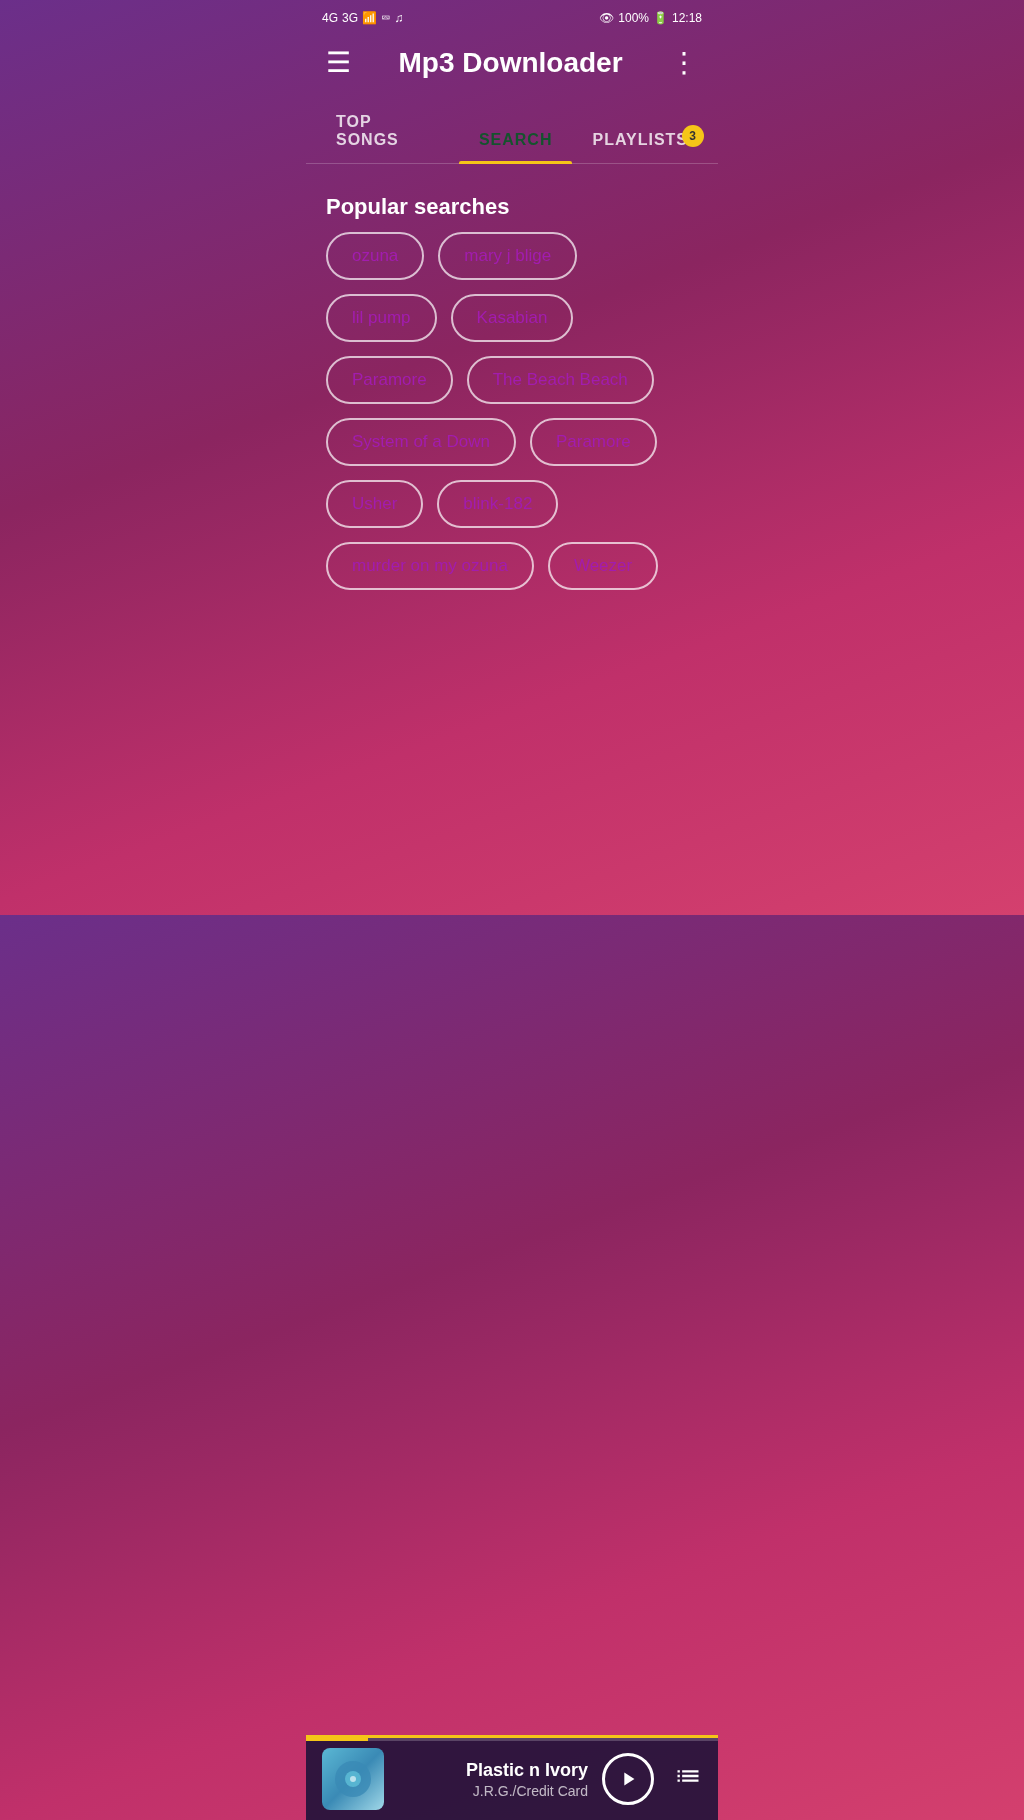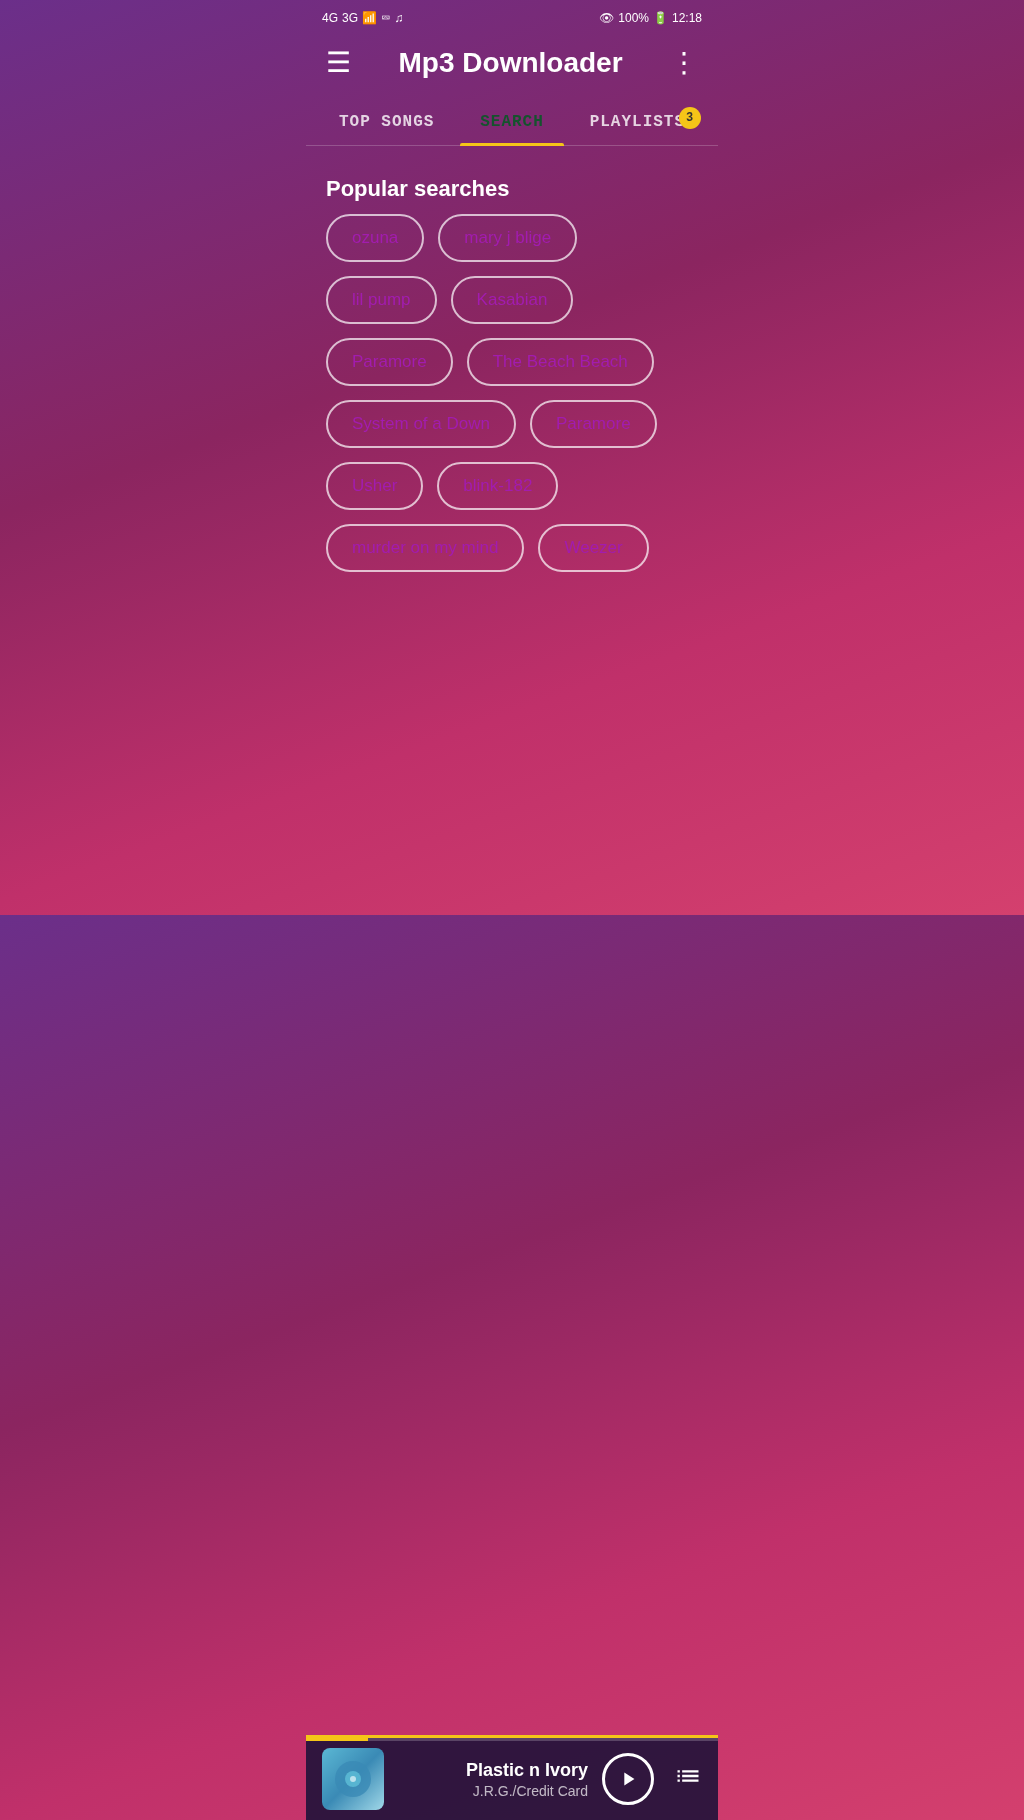--- a/index.html
+++ b/index.html
@@ -69,25 +69,24 @@
     .more-icon {
       font-size: 28px;
       cursor: pointer;
       color: white;
     }
 
     
     .tabs {
       display: flex;
       justify-content: space-around;
-      align-items: center;
+      align-items: flex-end;
       padding: 0 10px;
       border-bottom: 1px solid rgba(255,255,255,0.2);
       position: relative;
-      font-family: Liberation Mono, monospace;
     }
 
     .tab {
       padding: 14px 20px;
       font-size: 16px;
       font-weight: bold;
       letter-spacing: 1px;
       cursor: pointer;
       color: rgba(255,255,255,0.8);
       position: relative;
@@ -335,21 +334,21 @@
     <div class="chip">ozuna</div>
         <div class="chip">mary j blige</div>
         <div class="chip">lil pump</div>
         <div class="chip">Kasabian</div>
         <div class="chip">Paramore</div>
         <div class="chip">The Beach Beach</div>
         <div class="chip">System of a Down</div>
         <div class="chip">Paramore</div>
         <div class="chip">Usher</div>
         <div class="chip">blink-182</div>
-        <div class="chip">murder on my mind</div>
+        <div class="chip">murder on my ozuna</div>
         <div class="chip">Weezer</div>
       </div>
   </div>
 
 </div>
 
 <div class="now-playing">
   <div class="progress-bar">
     <div class="progress-fill"></div>
   </div>

